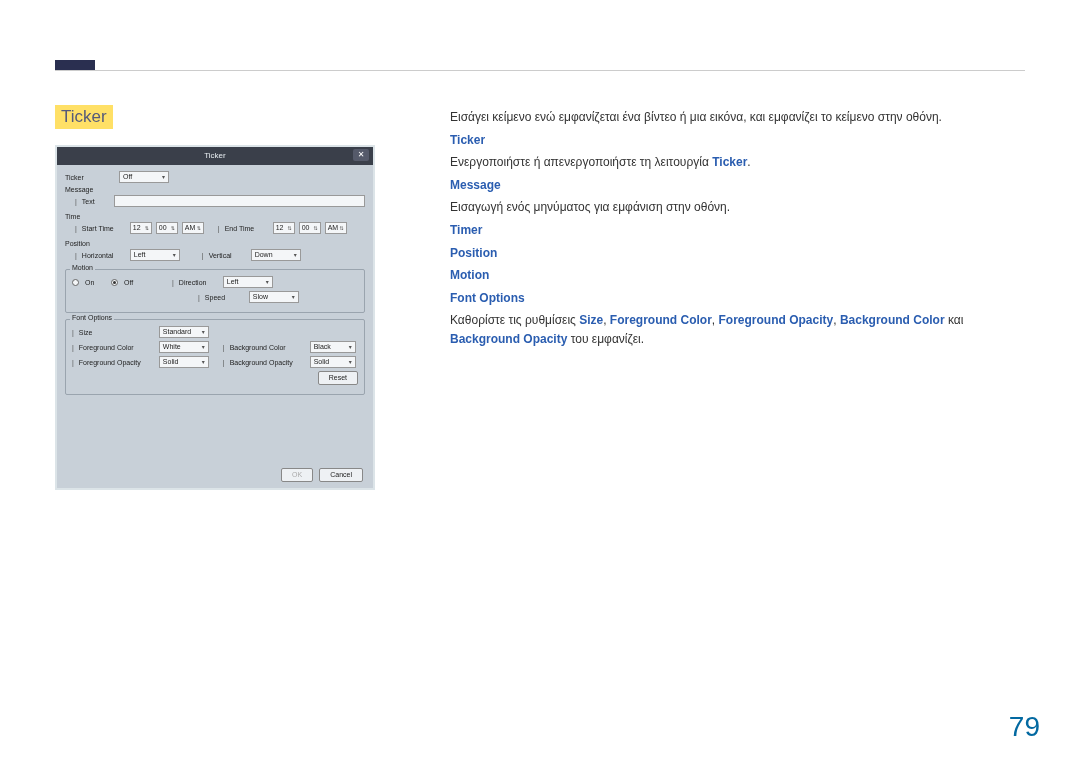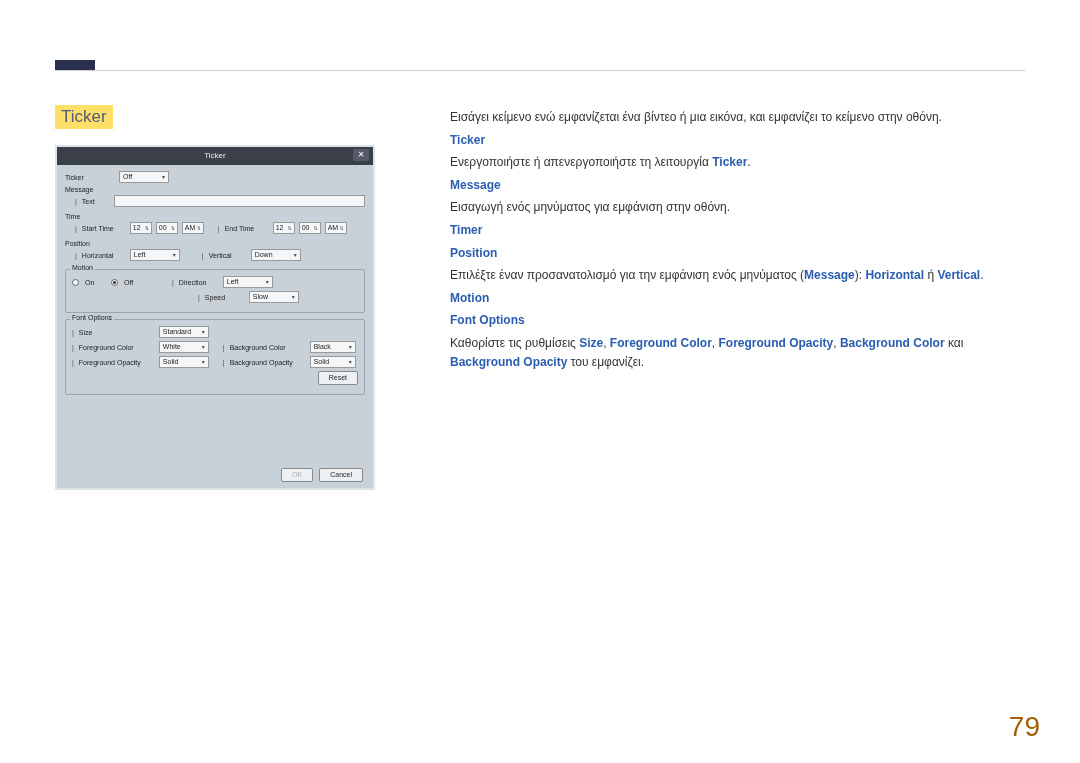--- a/index.html
+++ b/index.html
@@ -145,21 +145,21 @@
     color: #333;
   }
   .right-text p { margin-bottom: 4px; }
   .b-blue { color: #2a5db0; font-weight: bold; }
   .bullet { margin-left: 14px; }
   .page-num {
     position: absolute;
     bottom: 20px;
     right: 40px;
     font-size: 28px;
-    color: #a16207;
+    color: #0369a1;
     font-weight: 300;
   }
 </style>
 </head>
 <body>
 
 <div class="top-bar"></div>
 <div class="top-rule"></div>
 
 <div class="section-title">Ticker</div>
@@ -273,23 +273,20 @@
   <p>
     <span>Ενεργοποιήστε ή απενεργοποιήστε τη λειτουργία </span><span class="b-blue">Ticker</span><span>.</span>
   </p>
 
   <p class="b-blue">Message</p>
   <p>Εισαγωγή ενός μηνύματος για εμφάνιση στην οθόνη.</p>
 
   <p class="b-blue">Timer</p>
 
   <p class="b-blue">Position</p>
-  <p>
-    <span>Επιλέξτε έναν προσανατολισμό για την εμφάνιση ενός μηνύματος (</span><span class="b-blue">Message</span><span>): </span><span class="b-blue">Horizontal</span><span> ή </span><span class="b-blue">Vertical</span><span>.</span>
-  </p>
 
   <p class="b-blue">Motion</p>
 
   <p class="b-blue">Font Options</p>
   <p>
     <span>Καθορίστε τις ρυθμίσεις </span><span class="b-blue">Size</span><span>, </span><span class="b-blue">Foreground Color</span><span>, </span><span class="b-blue">Foreground Opacity</span><span>, </span><span class="b-blue">Background Color</span><span> και </span><span class="b-blue">Background Opacity</span><span> του εμφανίζει.</span>
   </p>
 </div>
 
 <div class="page-num">79</div>

